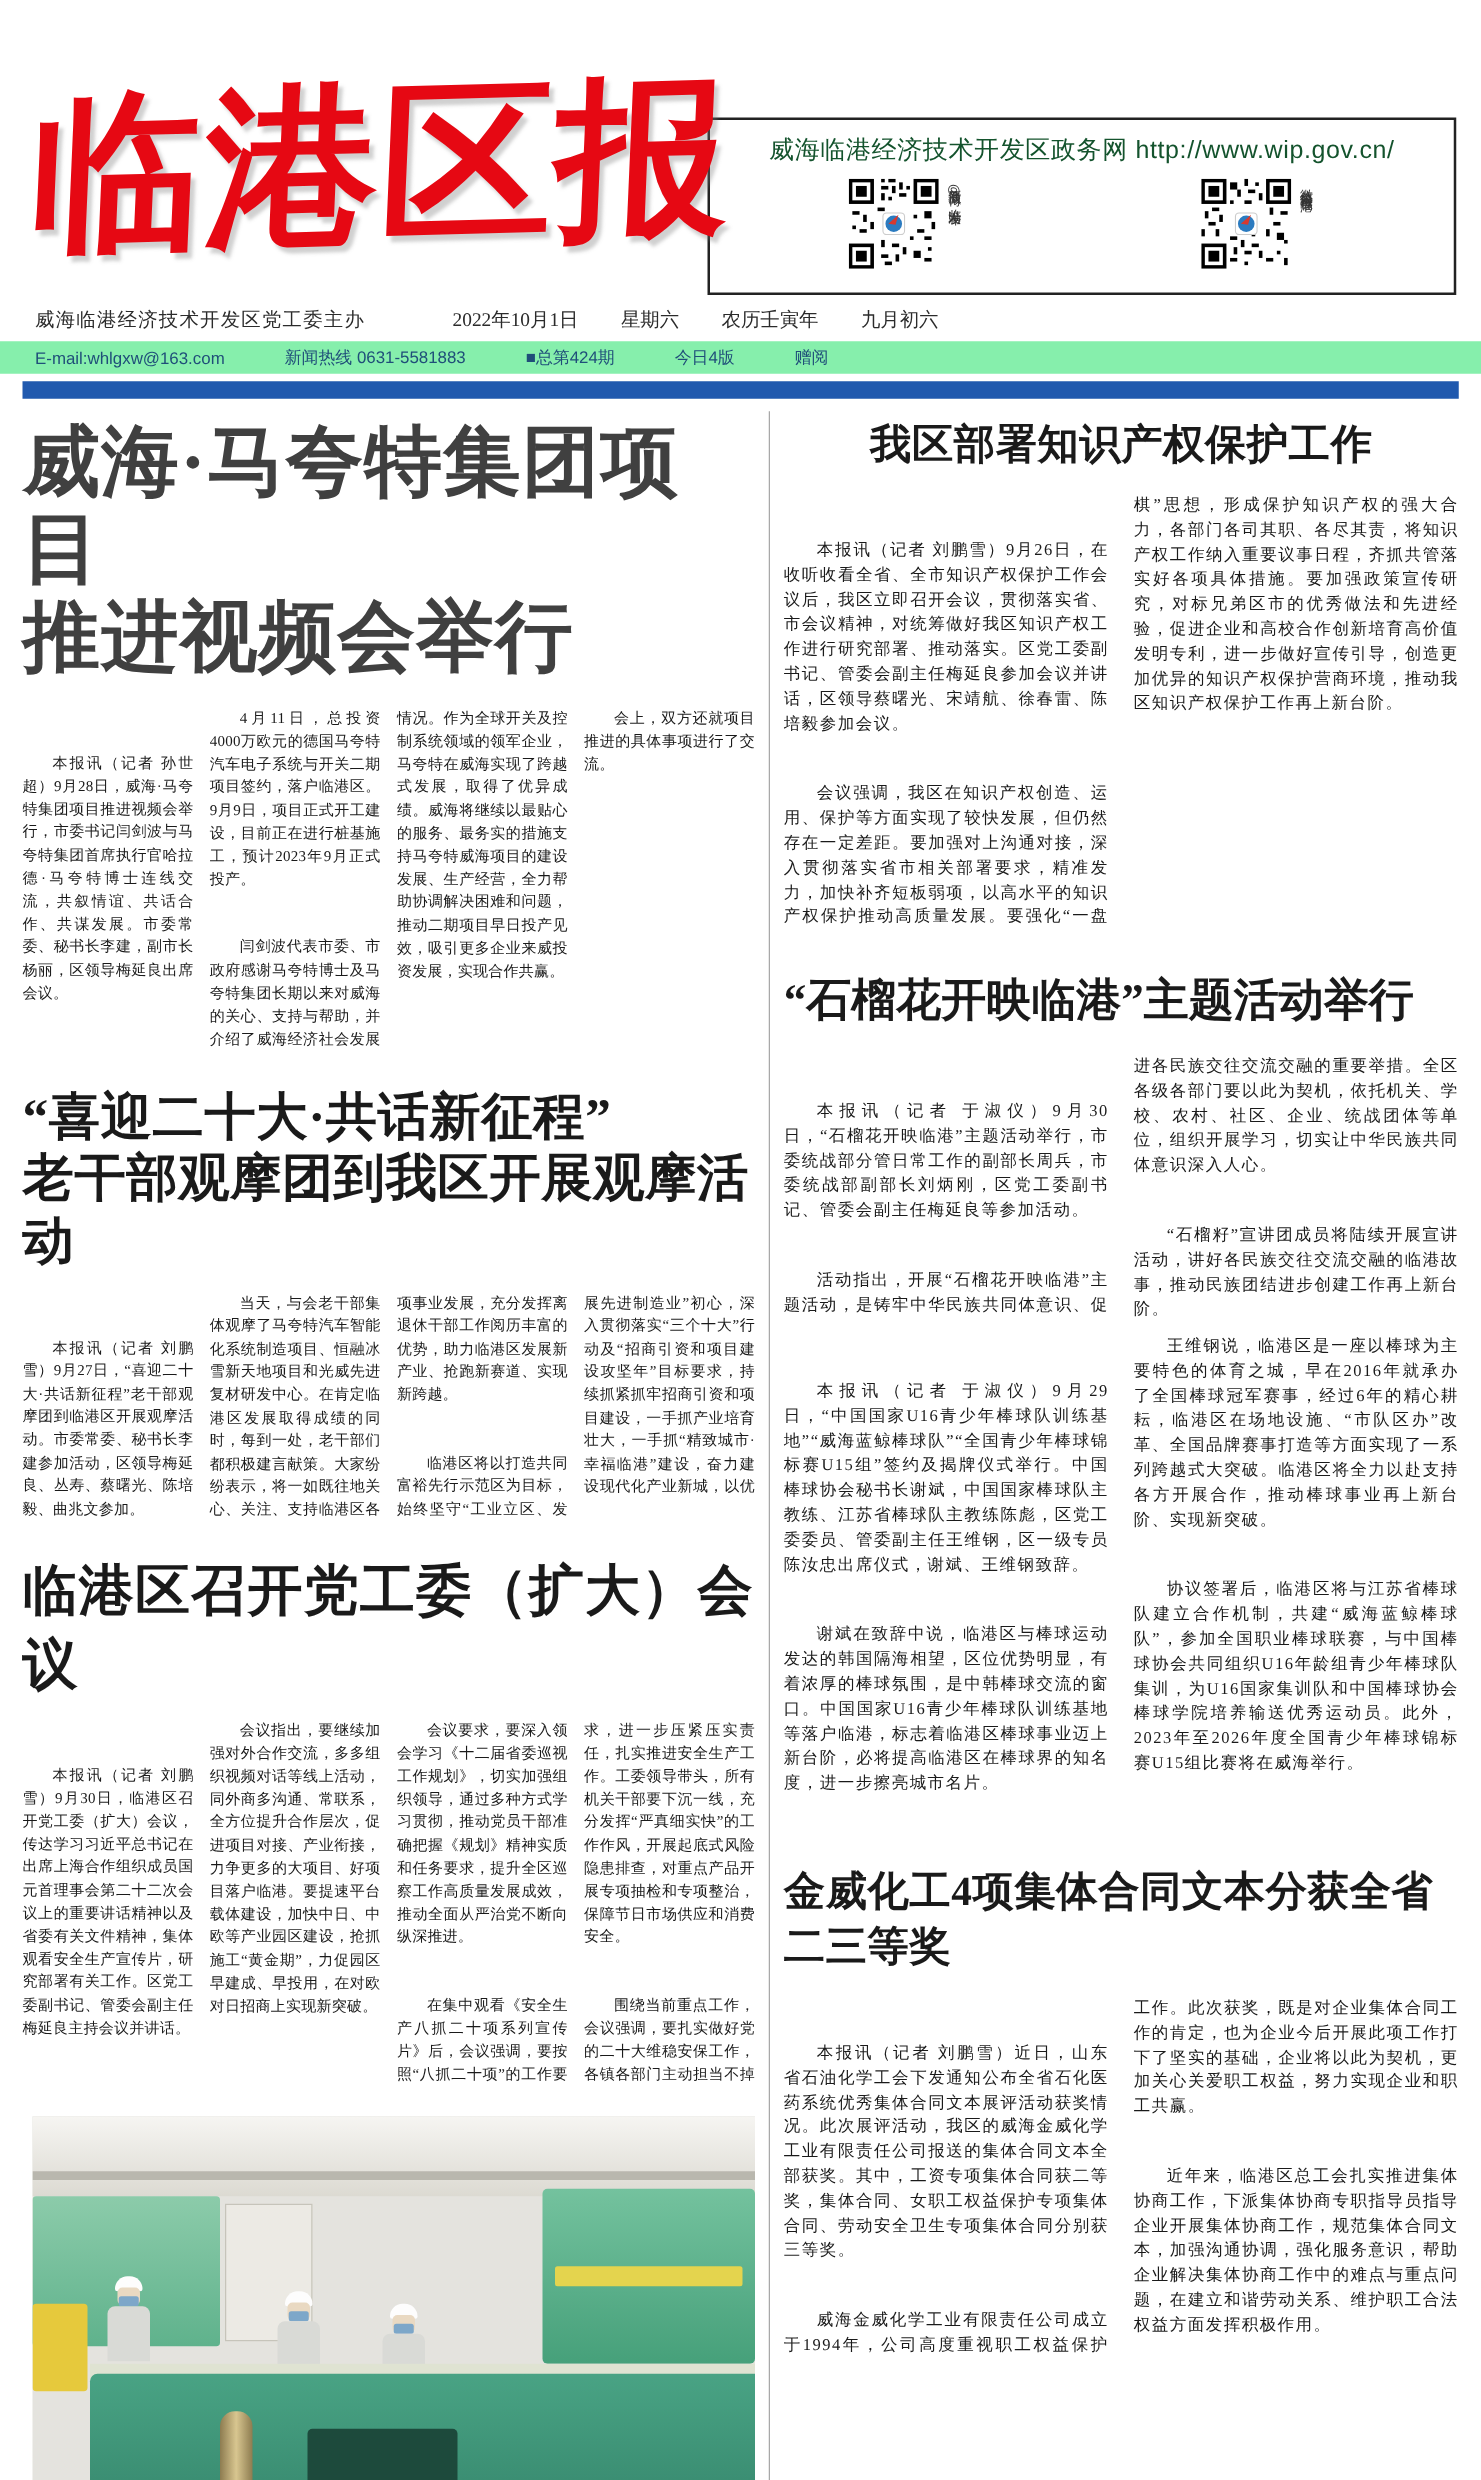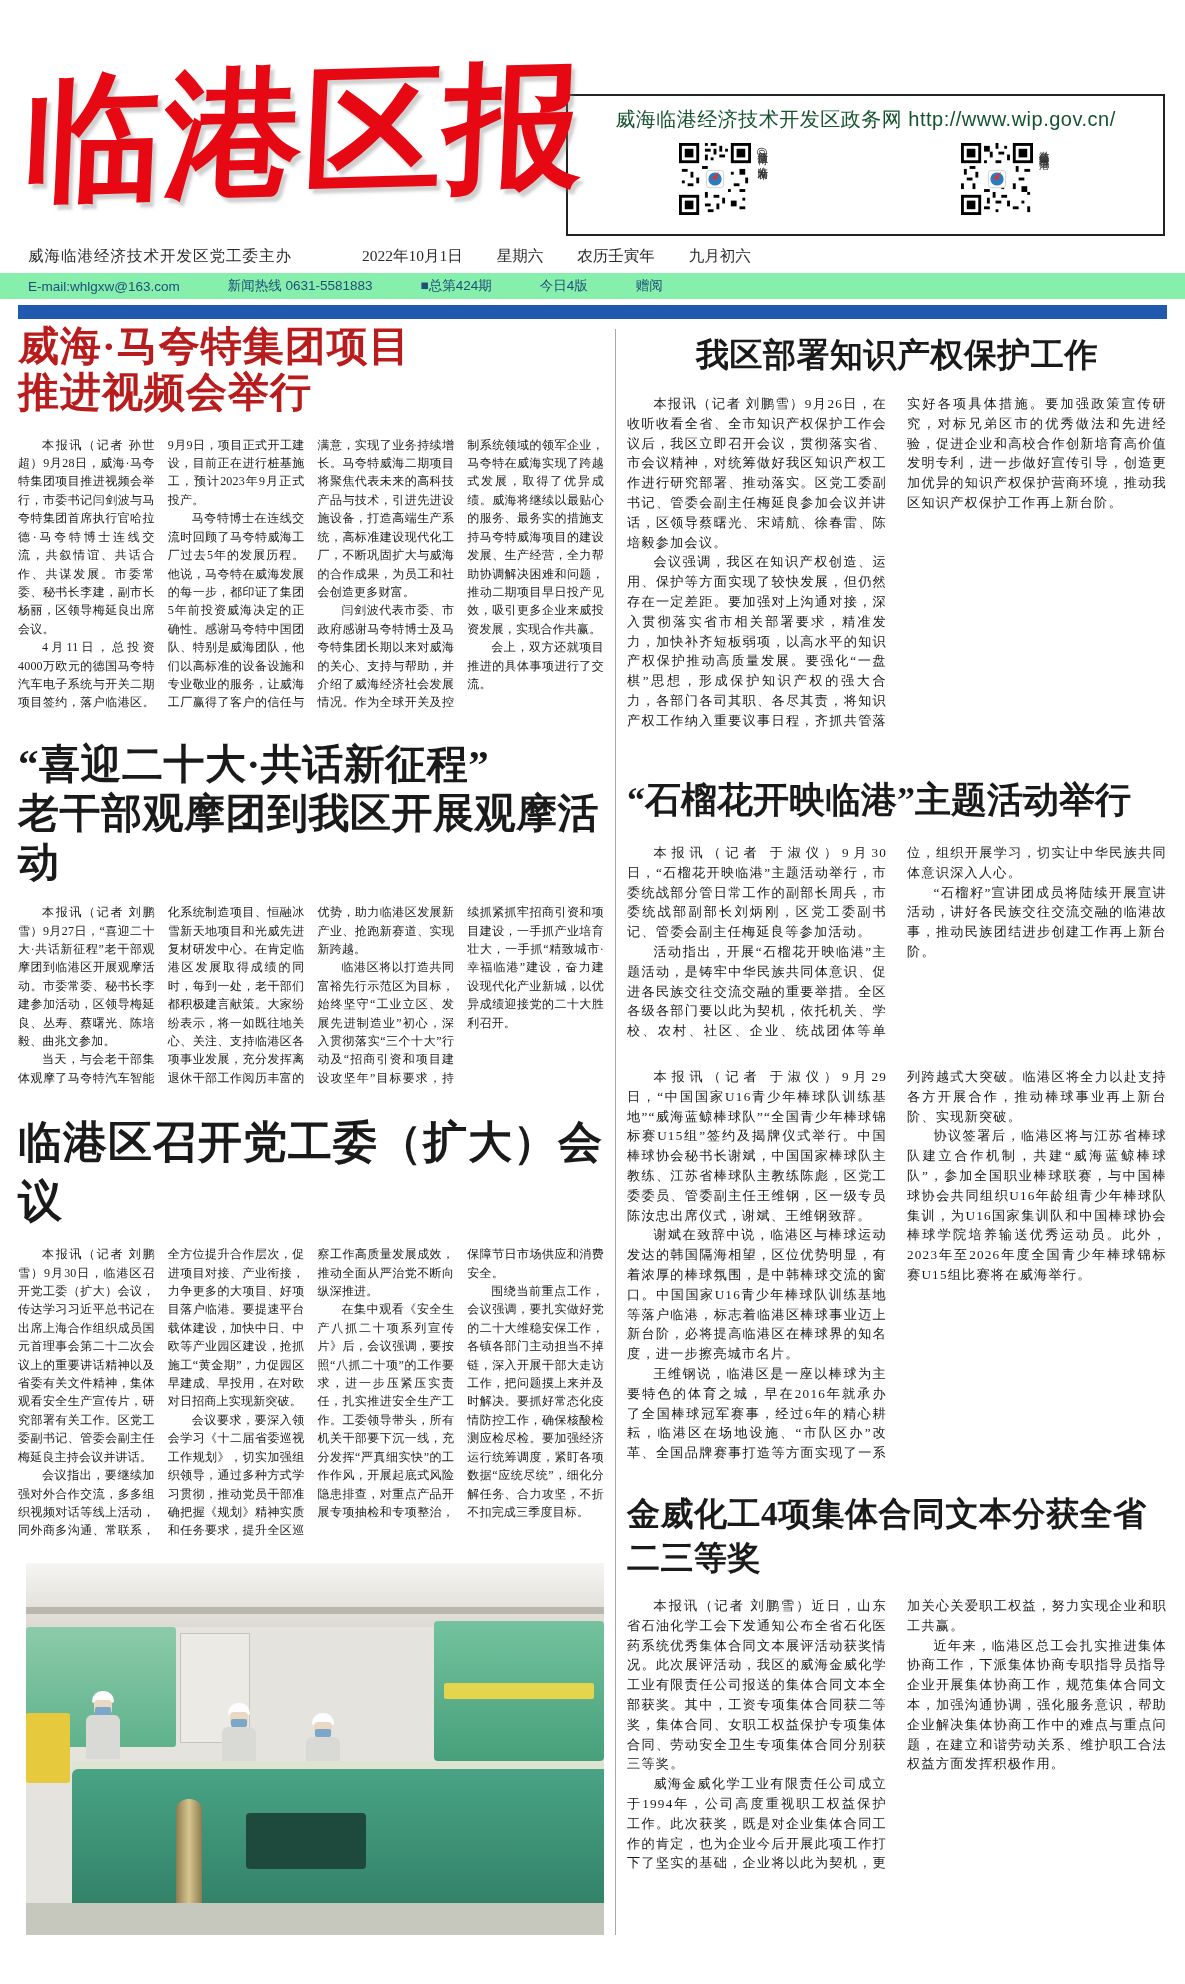--- a/index.html
+++ b/index.html
@@ -31,25 +31,25 @@
                padding-left:28px; font-family:"Liberation Sans",sans-serif; font-size:13.5px; color:#1f4e79; }
   .dateline2 span { margin-right:48px; }
   .blue-bar { height:14px; background:#2059ae; margin:6px 18px 0 18px; }
 
   
   .content { display:flex; padding:0 18px; align-items:stretch; }
   .col-left { width:586px; }
   .v-divider { width:1px; background:#a8a8a8; margin:10px 11px 0 11px; }
   .col-right { flex:1; }
 
-  h1.main-head { font-size:41px; line-height:1.13; letter-spacing:1px; margin:4px 0 20px; color:#b91c1c; }
+  h1.main-head { font-size:62px; line-height:1.13; letter-spacing:1px; margin:16px 0 20px; color:#404040; }
   .body-cols { column-fill:auto; overflow:hidden; text-align:justify; }
   .body-4col { column-count:4; column-gap:13px; font-size:12px; line-height:18.4px; letter-spacing:.2px; }
   .body-2col { column-count:2; column-gap:20px; font-size:13.2px; line-height:19.8px; letter-spacing:1.2px; }
-  .body-cols p { text-indent:2em; }
+  .body-cols p { text-indent:2em;margin-top:36px; }
   .h-marq { height:278px; }
   .h-vet  { height:188px; }
   .h-party{ height:302px; }
   .h-ipr  { height:352px; }
   .h-pom  { height:224px; }
   .h-base { height:400px; }
   .h-jin  { height:292px; }
 
   h2.vet-head { font-size:41px; line-height:1.2; margin:26px 0 16px; letter-spacing:.5px; }
   h2.party-head { font-size:44px; margin:22px 0 14px; letter-spacing:1px; }
@@ -225,21 +225,20 @@
 
     <div class="col-left">
       <article>
         <h1 class="main-head">
           <span>威海·马夸特集团项目</span><br>
           <span>推进视频会举行</span>
         </h1>
         <div class="body-cols body-4col h-marq">
           <p>本报讯（记者 孙世超）9月28日，威海·马夸特集团项目推进视频会举行，市委书记闫剑波与马夸特集团首席执行官哈拉德·马夸特博士连线交流，共叙情谊、共话合作、共谋发展。市委常委、秘书长李建，副市长杨丽，区领导梅延良出席会议。</p>
           <p>4月11日，总投资4000万欧元的德国马夸特汽车电子系统与开关二期项目签约，落户临港区。9月9日，项目正式开工建设，目前正在进行桩基施工，预计2023年9月正式投产。</p>
-          <p>马夸特博士在连线交流时回顾了马夸特威海工厂过去5年的发展历程。他说，马夸特在威海发展的每一步，都印证了集团5年前投资威海决定的正确性。感谢马夸特中国团队、特别是威海团队，他们以高标准的设备设施和专业敬业的服务，让威海工厂赢得了客户的信任与满意，实现了业务持续增长。马夸特威海二期项目将聚焦代表未来的高科技产品与技术，引进先进设施设备，打造高端生产系统，高标准建设现代化工厂，不断巩固扩大与威海的合作成果，为员工和社会创造更多财富。</p>
           <p>闫剑波代表市委、市政府感谢马夸特博士及马夸特集团长期以来对威海的关心、支持与帮助，并介绍了威海经济社会发展情况。作为全球开关及控制系统领域的领军企业，马夸特在威海实现了跨越式发展，取得了优异成绩。威海将继续以最贴心的服务、最务实的措施支持马夸特威海项目的建设发展、生产经营，全力帮助协调解决困难和问题，推动二期项目早日投产见效，吸引更多企业来威投资发展，实现合作共赢。</p>
           <p>会上，双方还就项目推进的具体事项进行了交流。</p>
         </div>
       </article>
 
       <article>
         <h2 class="vet-head">
           <span>“喜迎二十大·共话新征程”</span><br>
           <span>老干部观摩团到我区开展观摩活动</span>
         </h2>

